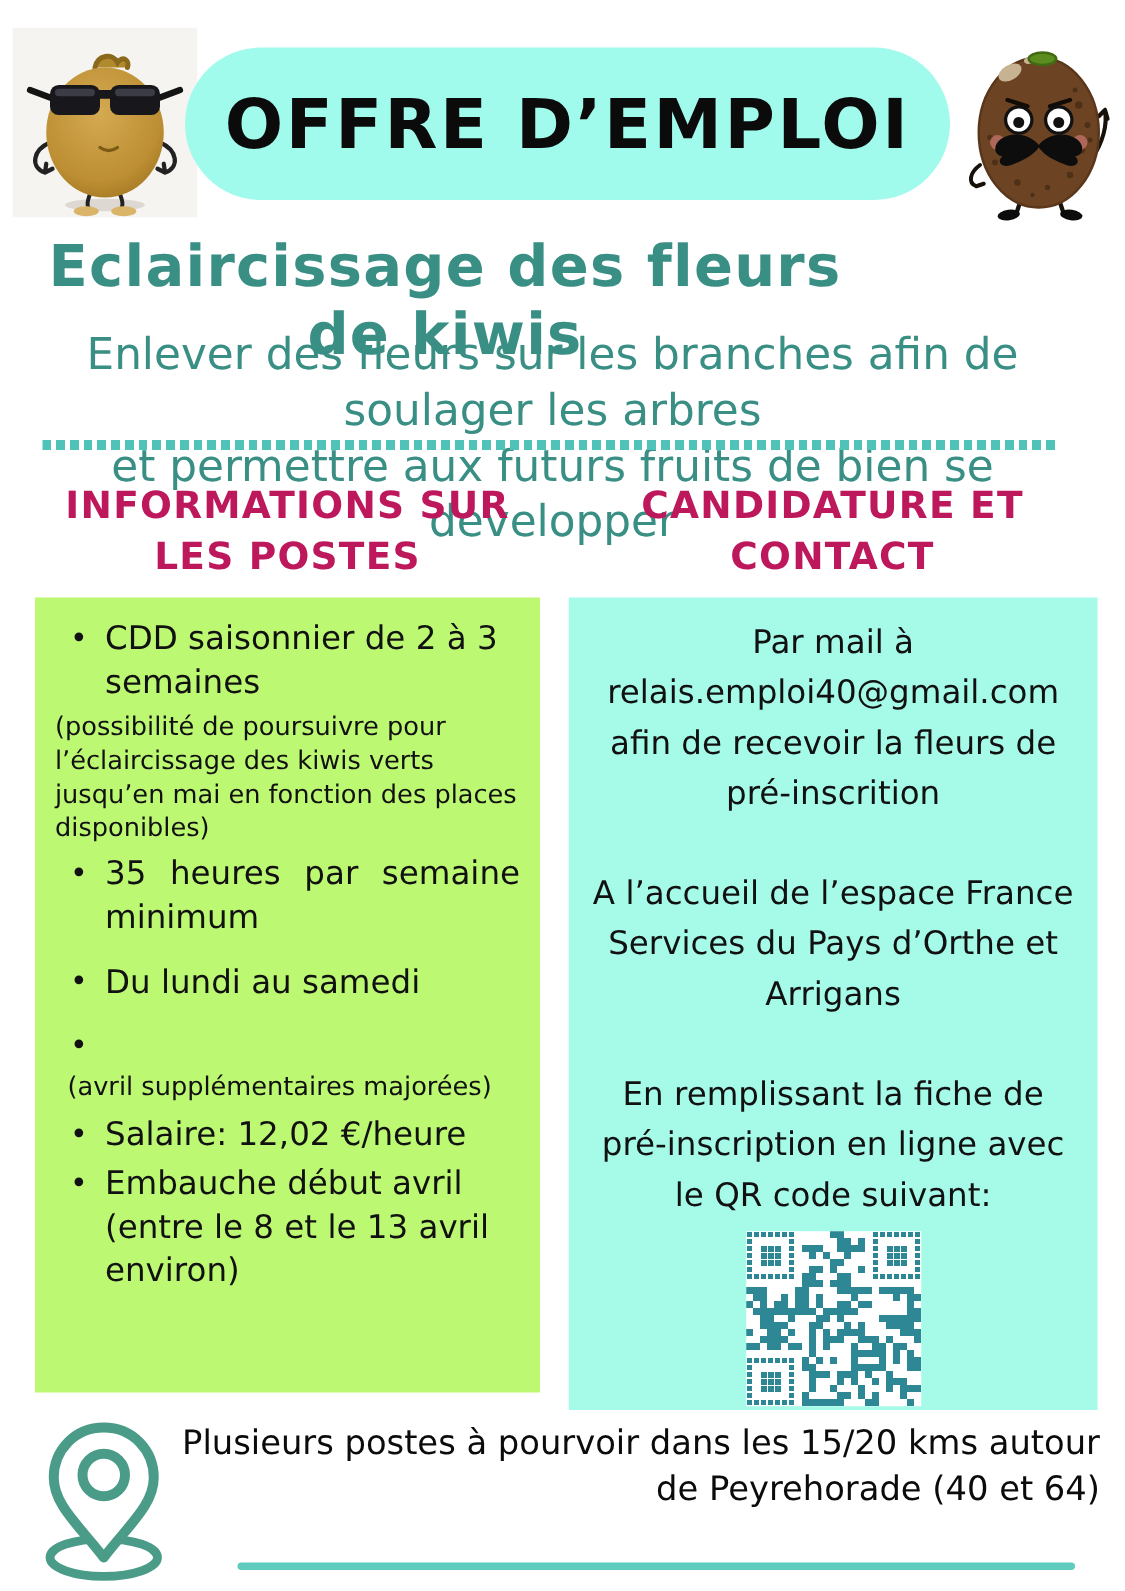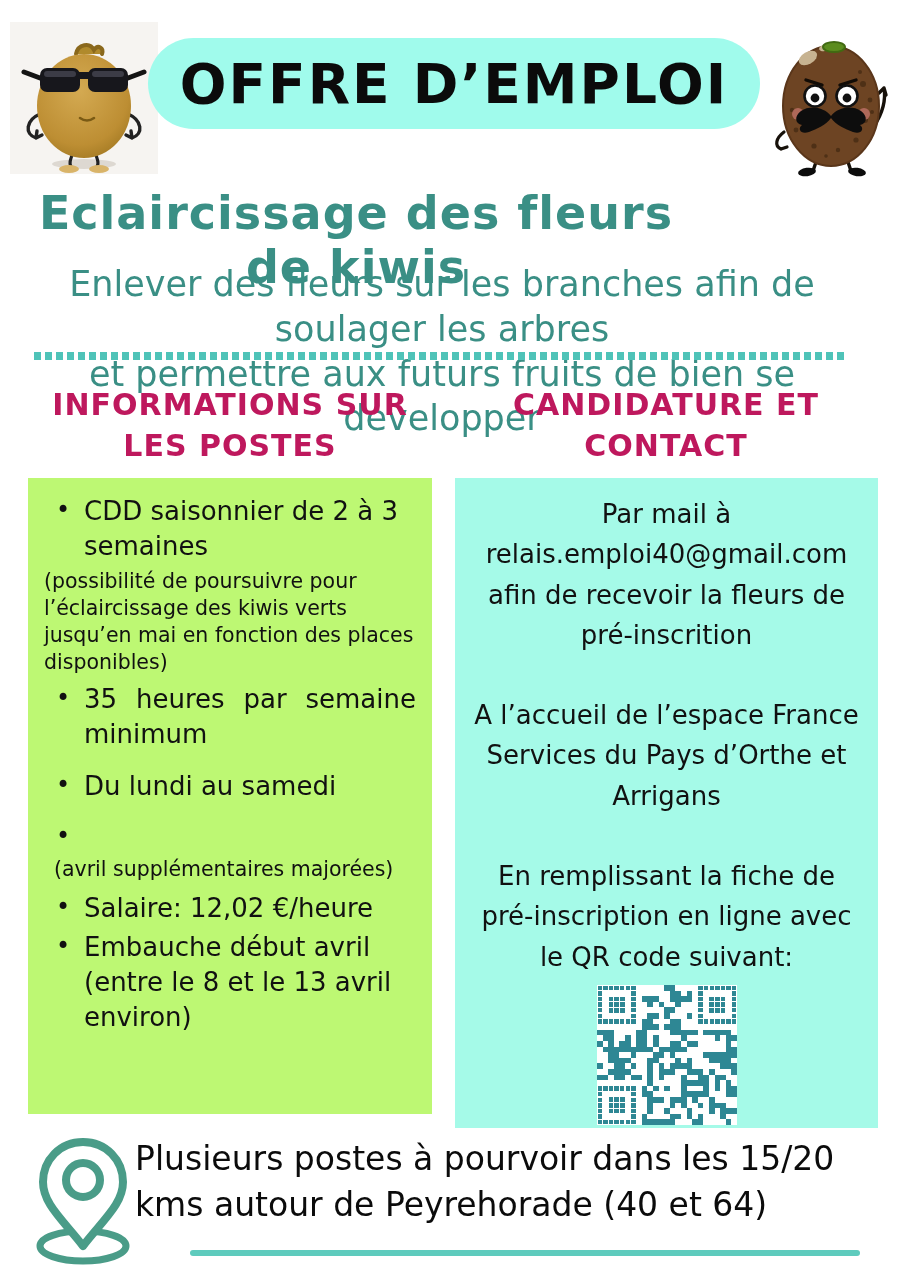--- a/index.html
+++ b/index.html
@@ -5,21 +5,21 @@
   html,body{margin:0;padding:0;}
   body{
     width:900px;height:1273px;background:#ffffff;position:relative;
     font-family:"DejaVu Sans","Liberation Sans",sans-serif;color:#111;
     overflow:hidden;
   }
   .abs{position:absolute;}
 
   
   .banner{
-    left:148px;top:38px;width:612px;height:91px;border-radius:61px;
+    left:148px;top:38px;width:612px;height:122px;border-radius:61px;
     background:var(--aqua);display:flex;align-items:center;justify-content:center;
   }
   .banner h1{
     margin:0;font-size:55px;font-weight:bold;letter-spacing:2px;color:#0b0b0b;
   }
   .char-left{left:10px;top:22px;}
   .char-right{left:768px;top:28px;}
 
   
   .poster-title{
@@ -62,22 +62,22 @@
   .contact-box p{margin:0 0 40px 0;font-size:26px;line-height:1.55;}
   .contact-box p.last{margin-bottom:8px;}
   .qr-panel{
     width:140px;height:140px;background:#ffffff;margin:0 auto;padding:0;
   }
   .qr-panel svg{display:block;width:140px;height:140px;}
 
   
   .pin{left:30px;top:1136px;}
   .footer-text{
-    left:135px;top:1136px;width:745px;text-align:left;
-    font-size:33px;line-height:1.38;color:#0b0b0b;
+    left:135px;top:1136px;width:745px;text-align:right;
+    font-size:27px;line-height:1.38;color:#0b0b0b;
   }
   .footer-line{
     left:190px;top:1250px;width:670px;height:6px;background:var(--line-teal);
     border-radius:3px;
   }
 </style>
 </head>
 <body style="--aqua: #a0fbec; --mint-box: #a5fae8; --green-box: #bdf873; --teal-text: #3a8f85; --dot-teal: #4fc3b8; --line-teal: #5ecbbd;">
 
 <div>

